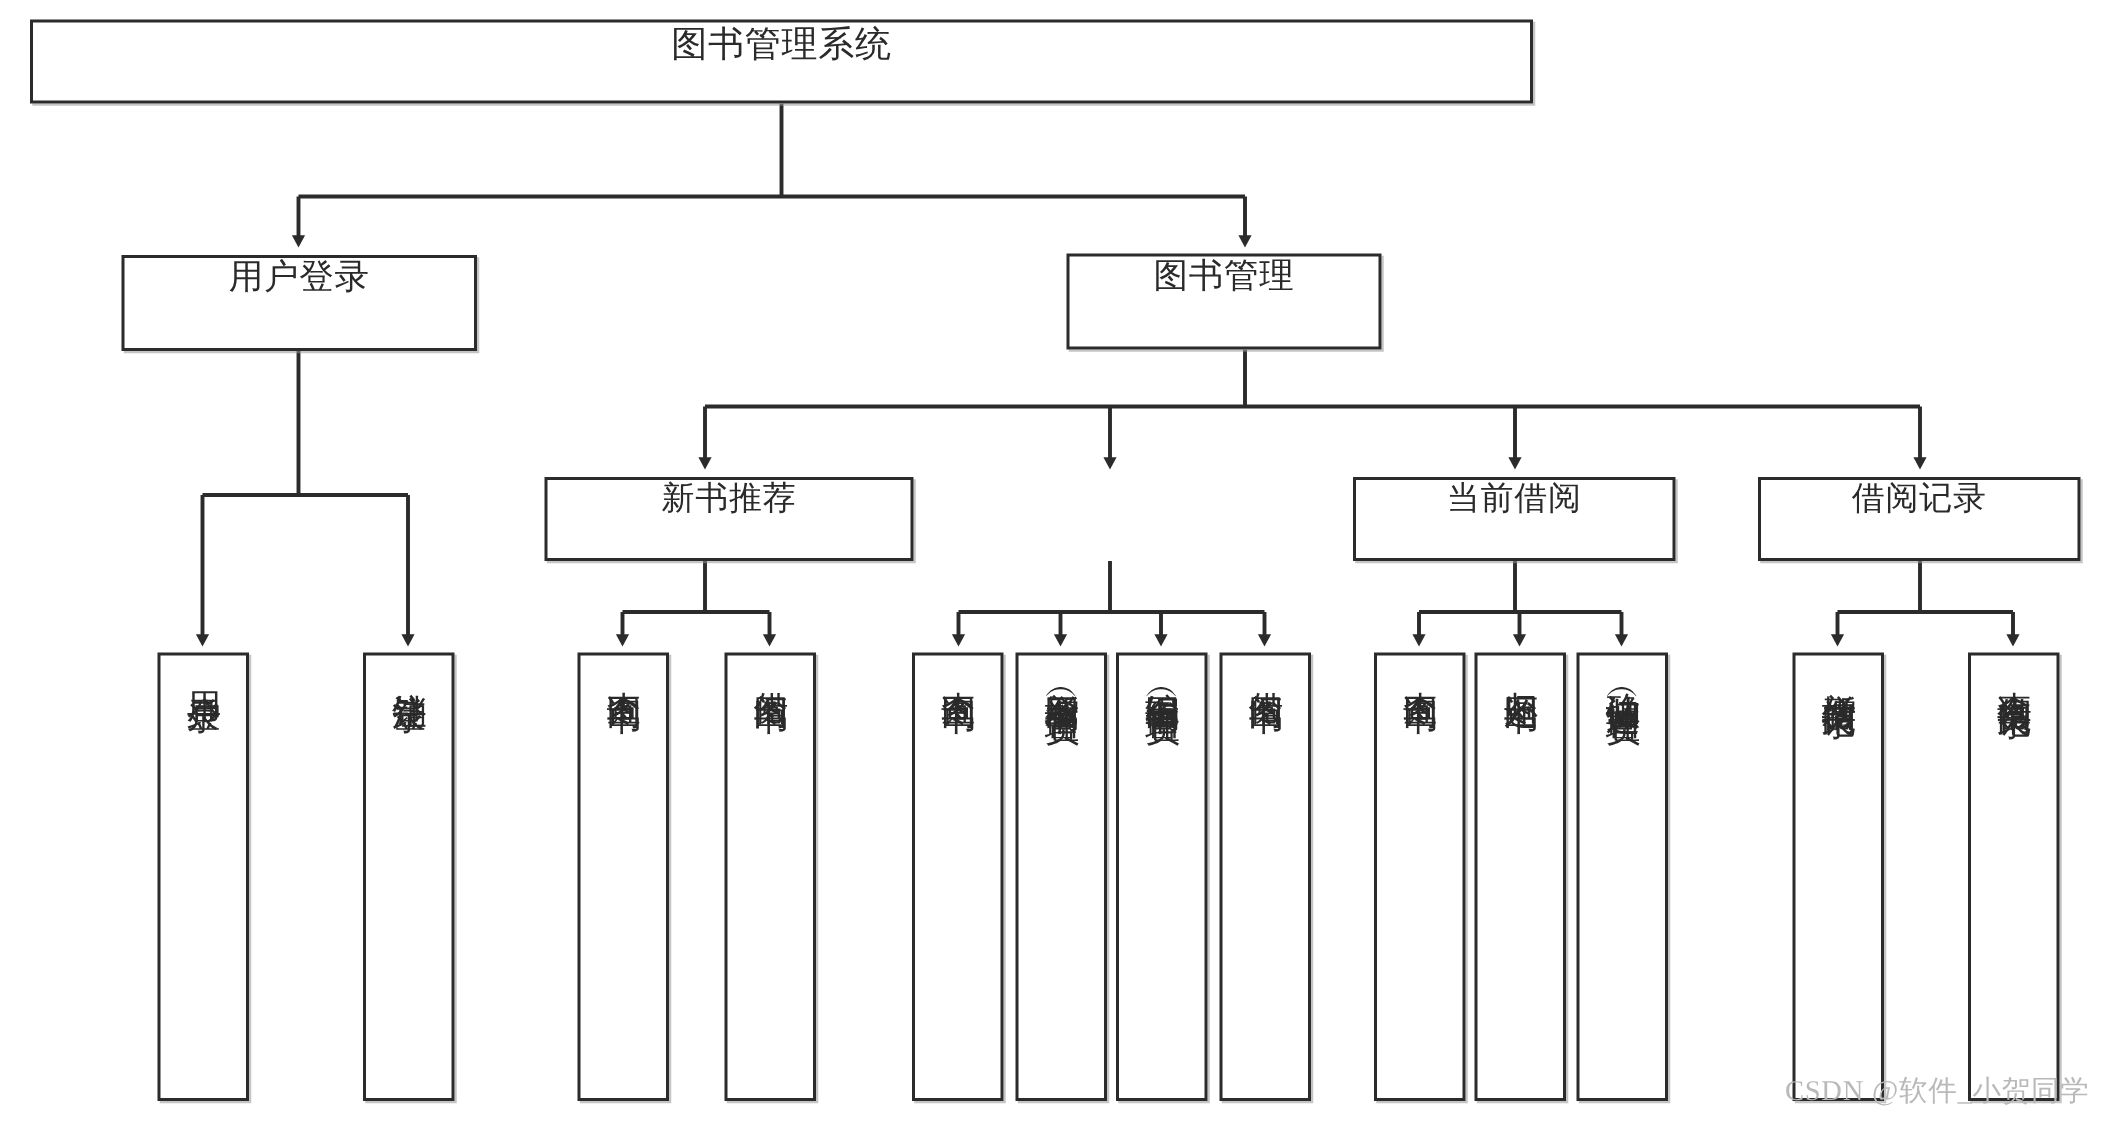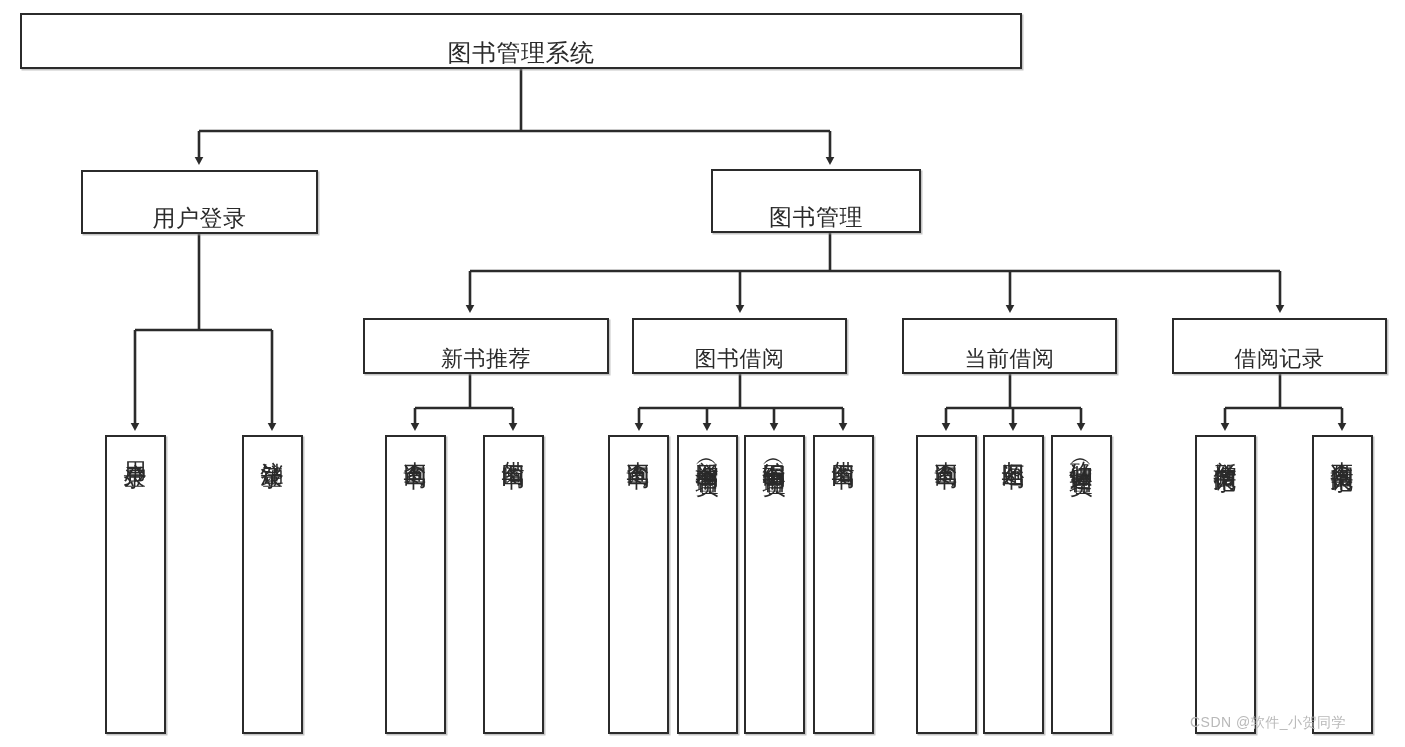--- a/index.html
+++ b/index.html
@@ -22,21 +22,21 @@
     width: 1405px;
     height: 747px;
     pointer-events: none;
   }
   .node {
     position: absolute;
     box-sizing: border-box;
     border: 2.5px solid #2b2b2b;
     background: #ffffff;
     display: flex;
-    align-items: flex-end;
+    align-items: flex-start;
     justify-content: center;
     color: #2a2a2a;
     box-shadow: 1.5px 1.5px 0 rgba(150,150,150,0.55);
   }
   .node .lbl {
     display: block;
     text-align: center;
     line-height: 1.18;
     letter-spacing: 0.5px;
     color: #2a2a2a;
@@ -51,24 +51,24 @@
   .node.leaf .lbl {
     writing-mode: vertical-rl;
     text-orientation: upright;
     font-size: 23px;
     line-height: 1.05;
     letter-spacing: 2px;
     white-space: nowrap;
   }
   .watermark {
     position: absolute;
-    font-size: 14px;
+    font-size: 19px;
     color: #b9b9b9;
     white-space: nowrap;
-    font-family: Liberation Sans, sans-serif;
+    font-family: Liberation Serif, serif;
     letter-spacing: 0.5px;
   }
 </style>
 </head>
 <body>
 
 <div id="canvas">
 
   <svg id="wires" viewBox="0 0 1405 747" xmlns="http://www.w3.org/2000/svg">
     <defs>
@@ -127,23 +127,20 @@
   <div class="node lvl1" style="left:81px; top:170px; width:237px; height:64px;">
     <span class="lbl">用户登录</span>
   </div>
   <div class="node lvl1" style="left:711px; top:169px; width:210px; height:64px;">
     <span class="lbl">图书管理</span>
   </div>
 
   <div class="node lvl2" style="left:363px; top:318px; width:246px; height:56px;">
     <span class="lbl">新书推荐</span>
   </div>
-  <div class="node lvl2" style="left:632px; top:318px; width:215px; height:56px;">
-    <span class="lbl">图书借阅</span>
-  </div>
   <div class="node lvl2" style="left:1172px; top:318px; width:215px; height:56px;">
     <span class="lbl">借阅记录</span>
   </div>
   <div class="node lvl2" style="left:902px; top:318px; width:215px; height:56px;">
     <span class="lbl">当前借阅</span>
   </div>
 
   <div class="node leaf" style="left:105px; top:435px; width:61px; height:299px;">
     <span class="lbl">用户登录</span>
   </div>

